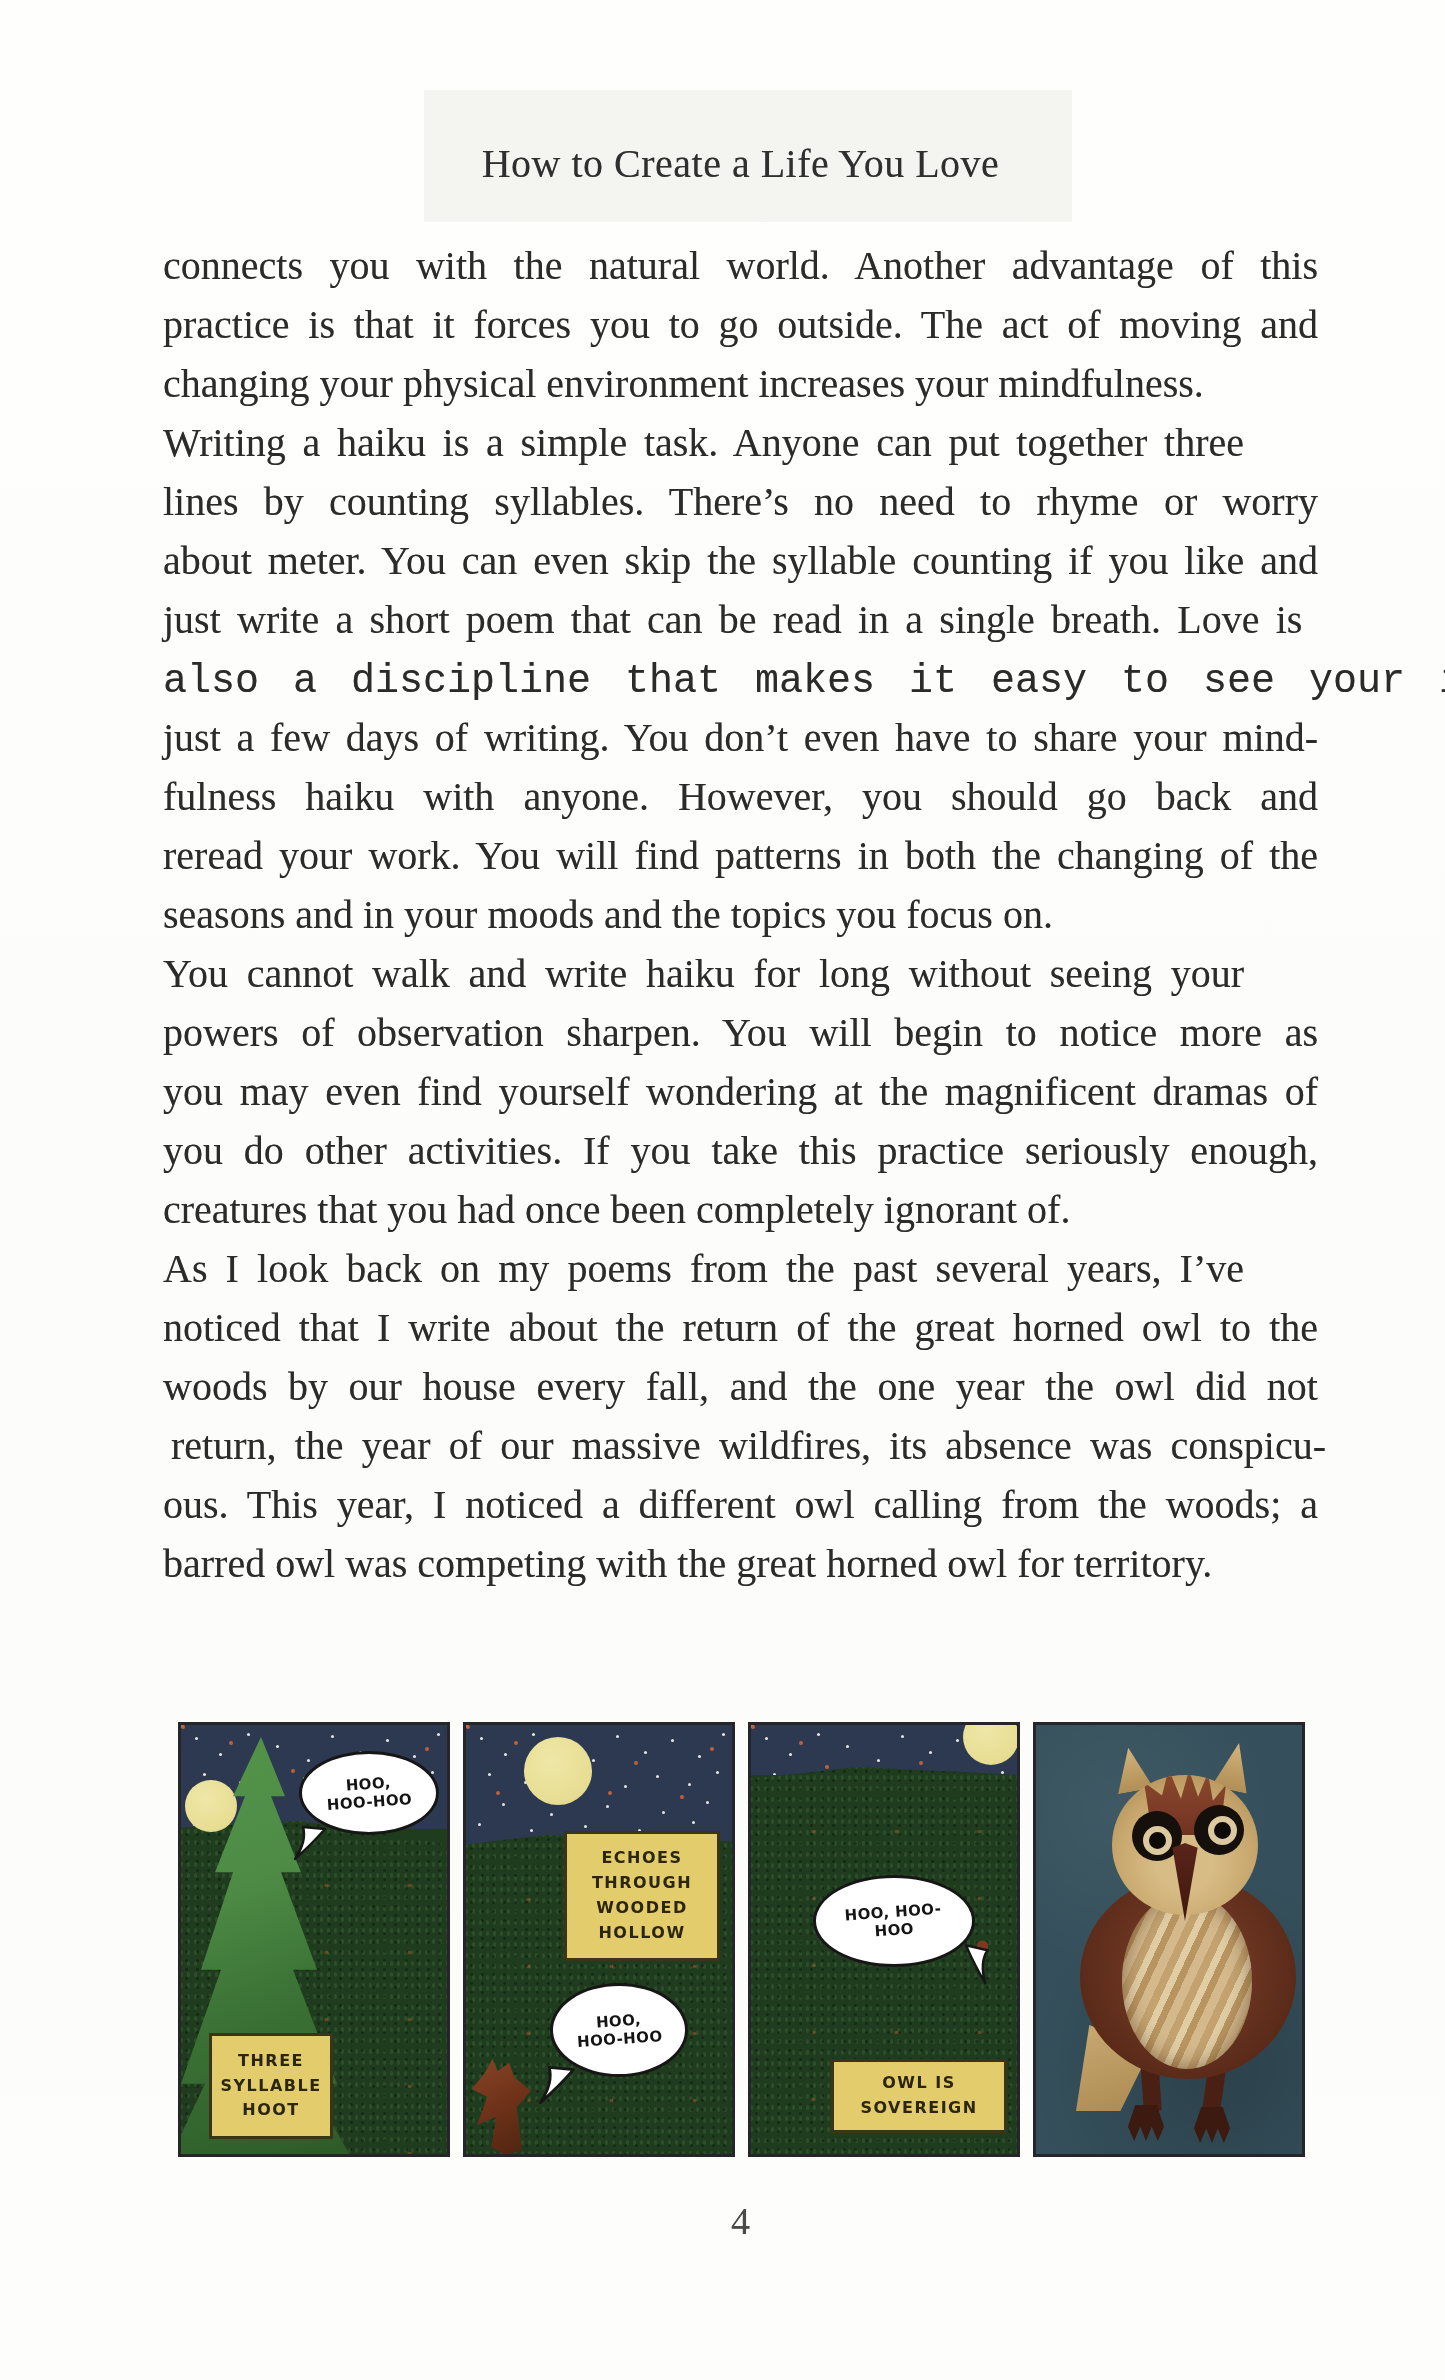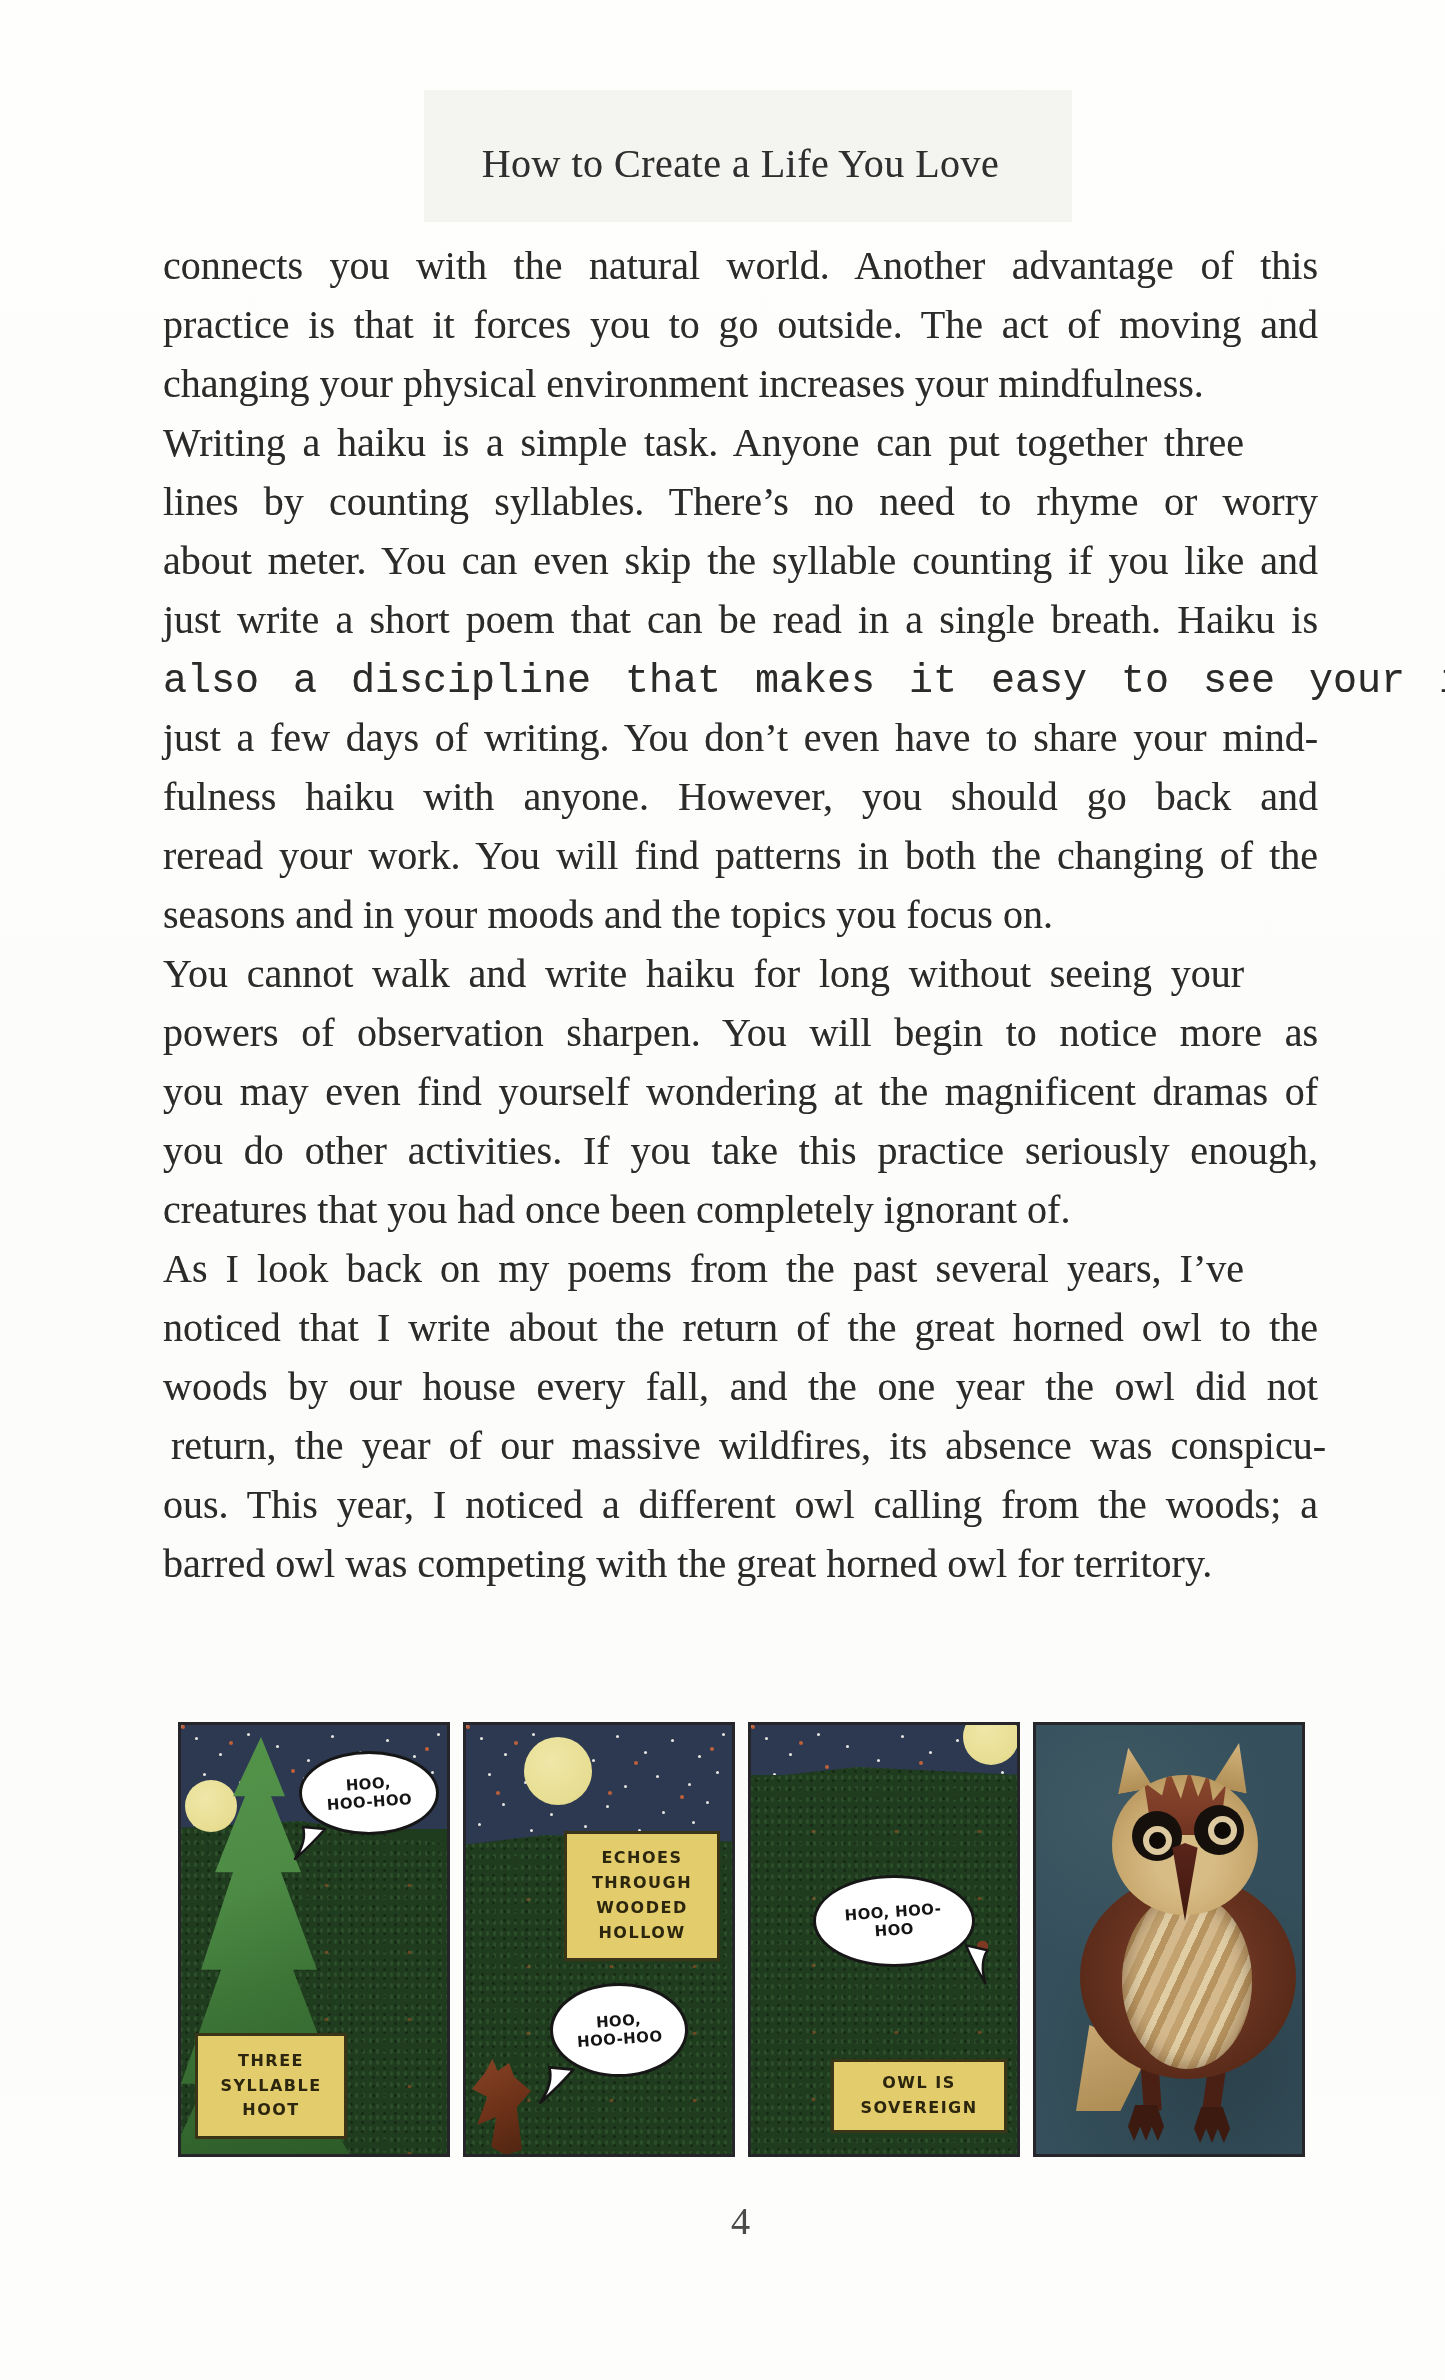--- a/index.html
+++ b/index.html
@@ -81,21 +81,21 @@
   .bg1 .tail{left:-8px;bottom:-28px;}
   .bg2{left:84px;top:258px;width:138px;height:94px;}
   .bg2 .tail{left:-14px;bottom:-30px;}
   .bg3{left:62px;top:150px;width:162px;height:92px;}
   .bg3 .tail{right:-22px;bottom:-16px;transform:scaleX(-1) rotate(-18deg);}
   .caption{position:absolute;z-index:6;background:var(--caption_bg);
     border:3px solid var(--caption_border);box-sizing:border-box;
     display:flex;align-items:center;justify-content:center;text-align:center;padding:6px 8px;}
   .caption span{font-family:"DejaVu Sans","Liberation Sans",sans-serif;font-weight:700;
     font-size:16px;line-height:1.55;letter-spacing:1.5px;color:var(--caption_ink);}
-  .c1{left:14px;top:308px;width:152px;height:106px;}
+  .c1{left:28px;top:308px;width:124px;height:106px;}
   .c2{left:98px;top:106px;width:156px;height:130px;}
   .c3{left:80px;top:334px;width:176px;height:74px;}
   .owl2{position:absolute;left:6px;top:330px;width:64px;height:100px;z-index:3;
     background:linear-gradient(150deg,#8a4526,#6b3018 55%,#4c2410);
     clip-path:polygon(20% 18%,32% 4%,40% 16%,58% 8%,66% 22%,92% 36%,70% 52%,78% 95%,52% 100%,30% 92%,38% 62%,8% 70%,24% 42%,0 34%);}
   .dot3{position:absolute;left:226px;top:216px;width:11px;height:11px;border-radius:40%;
     background:#7e3922;z-index:4;}
 
   
   .p4{background:var(--owl_bg);}
@@ -150,21 +150,21 @@
   <div class="body-text">
       <div class="para">
         <div class="line"><span style="word-spacing: 16.5104px;">connects you with the natural world. Another advantage of this</span></div>
         <div class="line"><span style="word-spacing: 8.7524px;">practice is that it forces you to go outside. The act of moving and</span></div>
         <div class="line end"><span>changing your physical environment increases your mindfulness.</span></div>
       </div>
       <div class="para">
         <div class="line indent"><span style="word-spacing: 6.72585px;">Writing a haiku is a simple task. Anyone can put together three</span></div>
         <div class="line"><span style="word-spacing: 15.2609px;">lines by counting syllables. There’s no need to rhyme or worry</span></div>
         <div class="line"><span style="word-spacing: 5.89583px;">about meter. You can even skip the syllable counting if you like and</span></div>
-        <div class="line"><span style="word-spacing: 6.25223px;">just write a short poem that can be read in a single breath. Haiku is</span></div>
+        <div class="line"><span style="word-spacing: 6.25223px;">just write a short poem that can be read in a single breath. Love is</span></div>
         <div class="line"><span style="word-spacing: 9.97869px; font-family: Liberation Mono, monospace;">also a discipline that makes it easy to see your improvement after</span></div>
         <div class="line"><span style="word-spacing: 5.75361px;">just a few days of writing. You don’t even have to share your mind-</span></div>
         <div class="line"><span style="word-spacing: 19.0278px;">fulness haiku with anyone. However, you should go back and</span></div>
         <div class="line"><span style="word-spacing: 6.08203px;">reread your work. You will find patterns in both the changing of the</span></div>
         <div class="line end"><span>seasons and in your moods and the topics you focus on.</span></div>
       </div>
       <div class="para">
         <div class="line indent"><span style="word-spacing: 8.74375px;">You cannot walk and write haiku for long without seeing your</span></div>
         <div class="line"><span style="word-spacing: 12.6281px;">powers of observation sharpen. You will begin to notice more as</span></div>
         <div class="line"><span style="word-spacing: 6.64375px;">you may even find yourself wondering at the magnificent dramas of</span></div>

